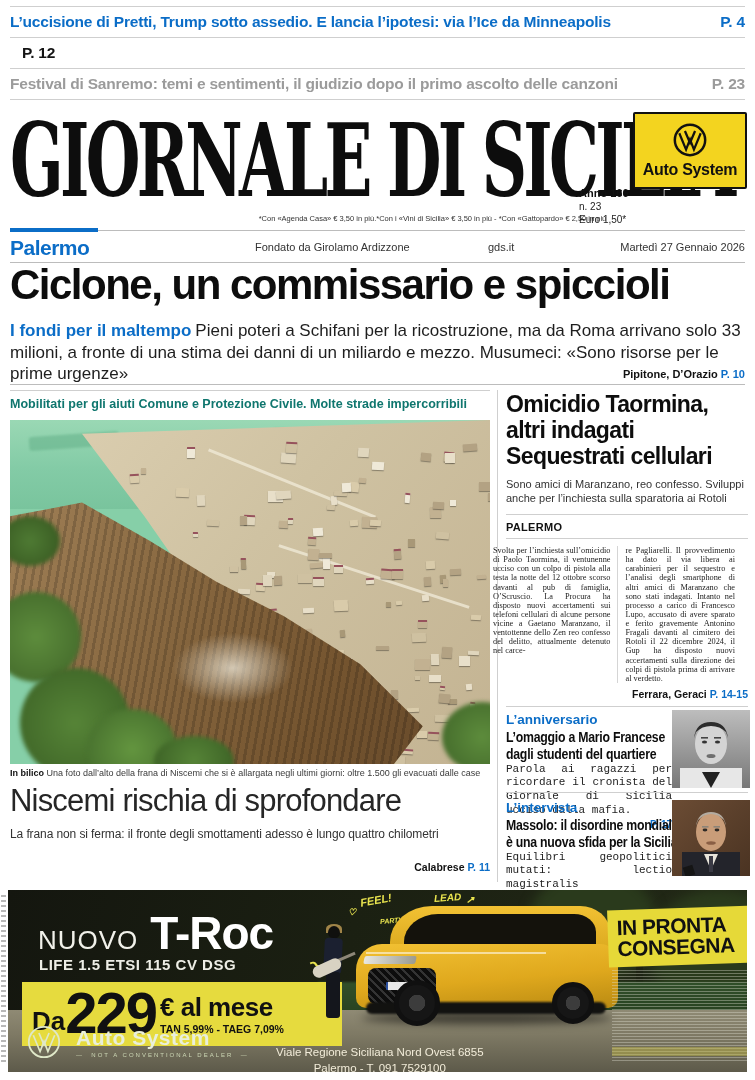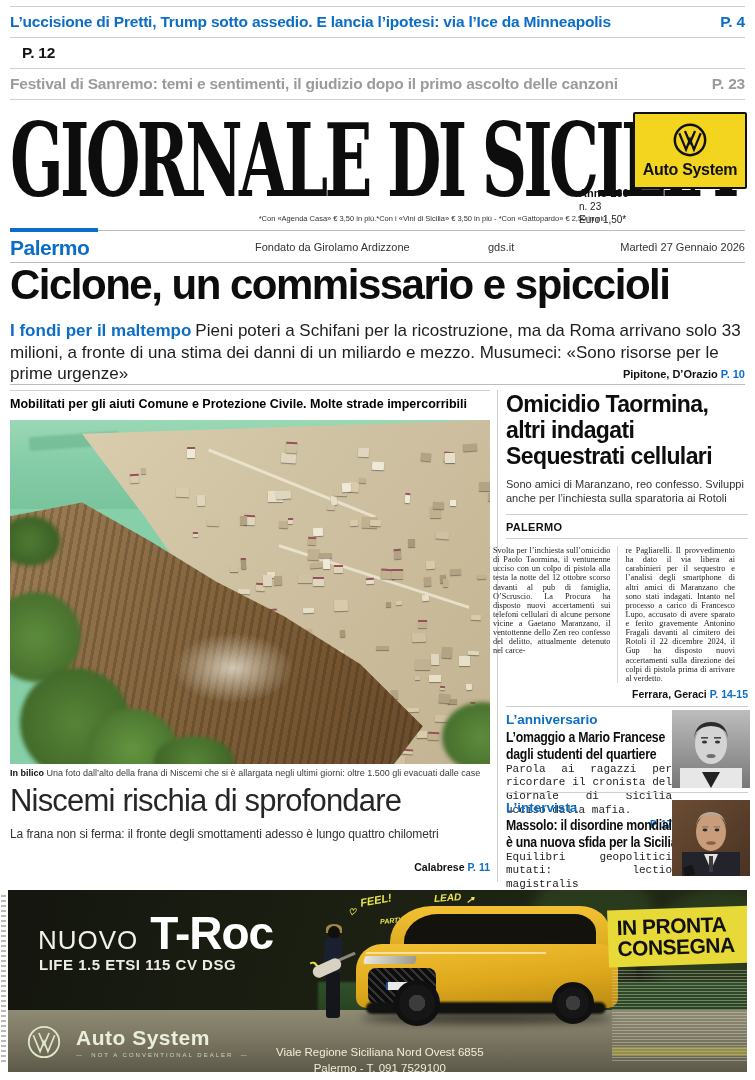--- a/index.html
+++ b/index.html
@@ -34,21 +34,21 @@
 
   
   #lead-headline { position:absolute; left:10px; top:264px; width:740px; font-size:42px; font-weight:900; letter-spacing:-1.5px; color:#0d0d0d; line-height:1; }
   #lead-standfirst { position:absolute; left:10px; top:320px; width:738px; font-size:17px; line-height:1.27; color:#1e1e1e; }
   #lead-standfirst .kicker { color:#0b6dc7; font-weight:800; margin-right:4px; }
   #lead-byline { position:absolute; right:10px; top:368px; font-size:11px; font-weight:800; color:#111; }
   .pg { color:#0b6dc7; font-weight:800; }
   #main-rule { position:absolute; left:10px; right:10px; top:384px; border-top:1px solid #bcbcbc; }
 
   
-  #ls-kicker { position:absolute; left:10px; top:390px; width:480px; border-top:1px solid #cfcfcf; border-bottom:1px solid #cfcfcf; padding:6px 0 11px; font-size:12.5px; font-weight:800; color:#000000; }
+  #ls-kicker { position:absolute; left:10px; top:390px; width:480px; border-top:1px solid #cfcfcf; border-bottom:1px solid #cfcfcf; padding:6px 0 11px; font-size:12.5px; font-weight:800; color:#0f766e; }
   #ls-photo { position:absolute; left:10px; top:420px; width:480px; height:344px; overflow:hidden; background:#86cfa8; }
   .ph-fields { position:absolute; left:0; top:0; width:100%; height:26%; background:linear-gradient(180deg,#9ad8b4 0%,#83cba6 55%,#79c49d 100%); }
   .field-patch { position:absolute; background:#64b189; opacity:.55; border-radius:3px; filter:blur(1px); }
   .ph-town-base { position:absolute; inset:0; clip-path:polygon(15% 4%, 100% 0%, 100% 100%, 64% 100%, 43% 58%, 28% 28%); background:linear-gradient(130deg,#ddd0b2 0%,#cfc2a2 45%,#c3b392 100%); }
   .ph-town-houses { position:absolute; inset:0; clip-path:polygon(15% 4%, 100% 0%, 100% 100%, 64% 100%, 43% 58%, 28% 28%); }
   .ph-road { position:absolute; background:#efe8d6; opacity:.8; }
   .ph-cliff { position:absolute; inset:0; clip-path:polygon(0 28%, 15% 24%, 29% 35%, 43% 47%, 57% 57%, 73% 71%, 86% 89%, 80% 100%, 21% 100%, 0 56%);
      background:linear-gradient(115deg,#a3835a 0%,#8a6a42 35%,#74542f 70%,#64482a 100%); }
   .ph-cliff::before { content:""; position:absolute; inset:0; background:repeating-linear-gradient(100deg, rgba(0,0,0,.16) 0 3px, transparent 3px 8px); }
   .ph-cliff::after { content:""; position:absolute; left:34%; top:62%; width:120px; height:70px; background:radial-gradient(closest-side, rgba(240,235,220,.75), rgba(240,235,220,0)); }
@@ -396,20 +396,28 @@
     <div class="ad-trunk" style="left:628px;top:30px;height:95px;"></div>
     <div id="ad-grass"></div>
     <div id="ad-road" style="background:linear-gradient(180deg,#8f8a74 0%,#7e7964 40%,#5d5a4a 100%);"></div>
 
     <div id="ad-model">
       <span class="m1">NUOVO</span>
       <span class="m2">T-Roc</span>
     </div>
     <div id="ad-trim">LIFE 1.5 ETSI 115 CV DSG</div>
 
+    <div id="price-box">
+      <span class="p0">Da</span>
+      <span class="p1">229</span>
+      <span class="pcol">
+        <span class="p2" style="display:block;">€ al mese</span>
+        <span class="p3" style="display:block;">TAN 5,99% - TAEG 7,09%</span>
+      </span>
+    </div>
 
     <span class="graffiti" style="left:352px;top:4px;font-size:11px;transform:rotate(-10deg);">FEEL!</span>
     <span class="graffiti" style="left:340px;top:17px;font-size:9px;">♡</span>
     <span class="graffiti" style="left:426px;top:2px;font-size:10px;transform:rotate(-4deg);">LEAD</span>
     <span class="graffiti" style="left:458px;top:4px;font-size:10px;">↗</span>
     <span class="graffiti" style="left:372px;top:27px;font-size:7px;transform:rotate(-5deg);">PARTY</span>
     <span class="graffiti" style="left:412px;top:34px;font-size:11px;">★</span>
     <span class="graffiti" style="left:300px;top:66px;font-size:13px;transform:rotate(18deg);">〜</span>
 
     <div id="guitarist">

